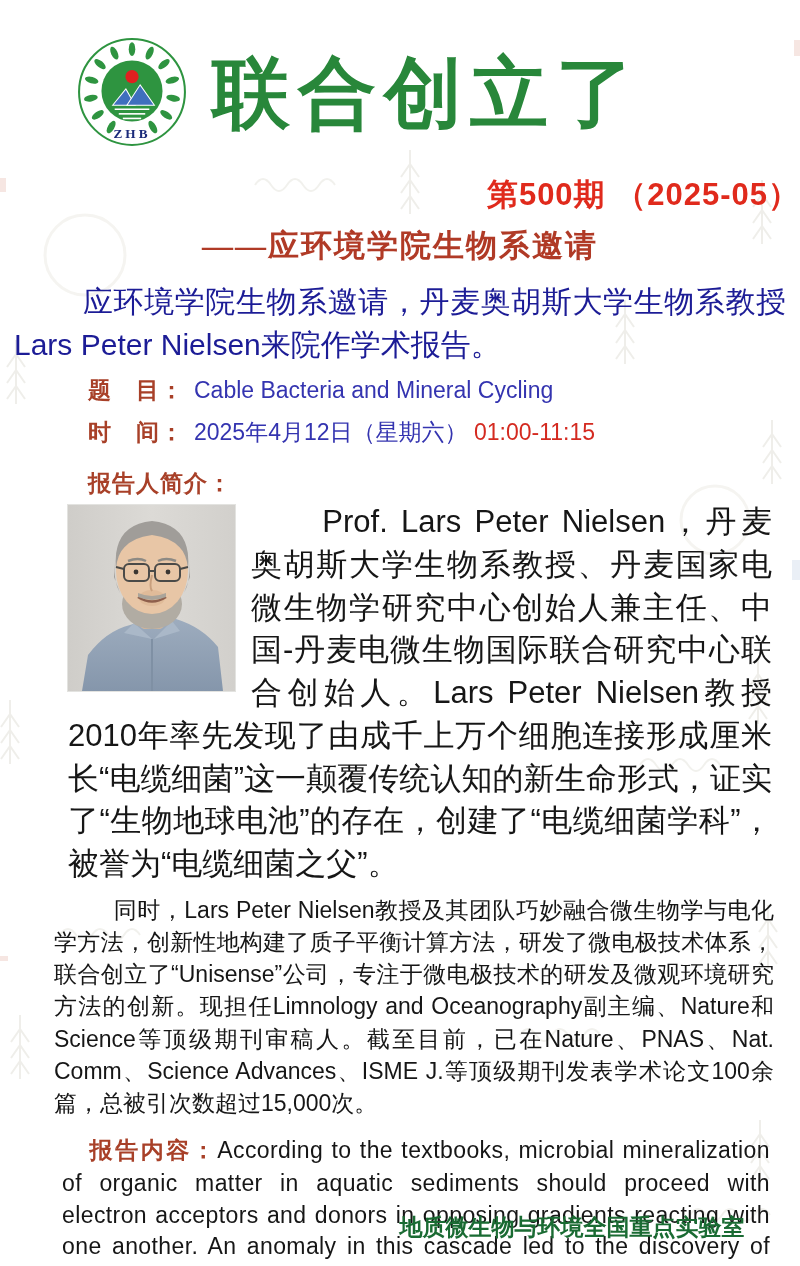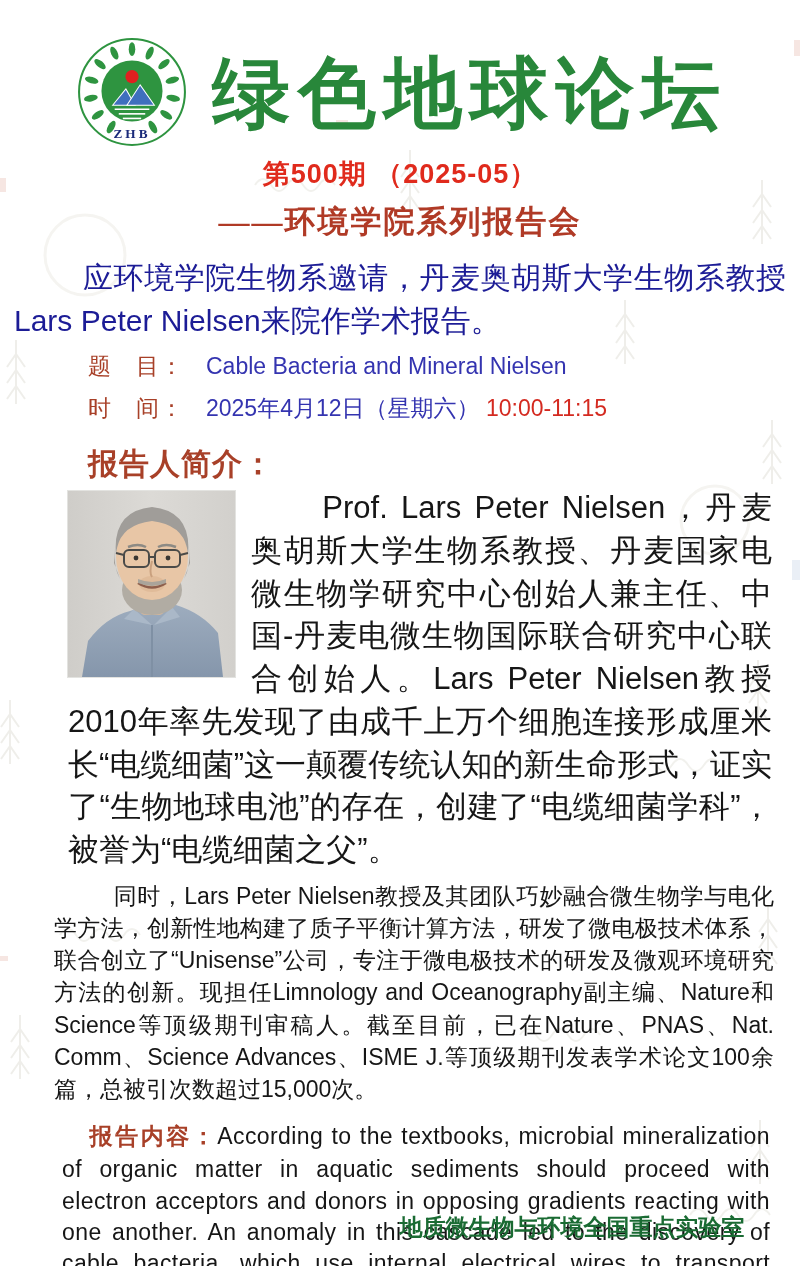--- a/index.html
+++ b/index.html
@@ -20,22 +20,22 @@
   .logo{position:absolute;left:76px;top:0;width:112px;height:112px;}
   .title{
     margin:0 0 0 212px;
     height:112px;display:flex;align-items:center;
     font-family:"Liberation Serif","DejaVu Serif",serif;
     font-size:78px;font-weight:bold;letter-spacing:8px;
     color:var(--title-green,#28873a);
     white-space:nowrap;
   }
   .issue{
-    margin-top:6px;text-align:center;
-    font-size:27px;font-weight:bold;
+    margin-top:24px;text-align:right;
+    font-size:31px;font-weight:bold;
     color:var(--issue-red,#e02a1c);letter-spacing:1px;
   }
   .series{
     margin-top:9px;text-align:center;
     font-family:"Liberation Serif","DejaVu Serif",serif;
     font-size:31px;font-weight:600;
     color:var(--series-brick,#b03a26);letter-spacing:2px;
   }
 
   
@@ -44,31 +44,31 @@
     font-size:30px;line-height:1.42;
     text-indent:2.3em;text-align:justify;
     color:var(--intro-blue,#1c1c96);
   }
 
   
   .details{margin:10px 0 0 88px;}
   .detail-row{margin-bottom:12px;font-size:23px;line-height:1.3;}
   .dlabel{
     font-family:"Liberation Serif","DejaVu Serif",serif;
-    font-weight:normal;color:var(--label-brick,#a84028);
-    margin-right:22px;letter-spacing:1px;
+    font-weight:bold;color:var(--label-brick,#a84028);
+    margin-right:10px;letter-spacing:1px;
   }
   .blue-val{color:var(--value-blue,#3434b0);}
   .red-val{color:var(--time-red,#d42a20);}
 
   
   .speaker-label{
     margin:20px 0 2px 88px;
     font-family:"Liberation Serif","DejaVu Serif",serif;
-    font-size:30px;font-weight:bold;
+    font-size:23px;font-weight:bold;
     color:var(--label-brick,#a84028);letter-spacing:1px;
   }
   .bio-block{margin:0 28px 0 68px;}
   .photo{
     float:left;width:167px;height:186px;margin:4px 16px 4px 0;
     box-shadow:0 0 0 1px #e3e3e0;
   }
   .bio{
     margin:0;font-size:31px;line-height:1.38;
     text-indent:2.3em;text-align:justify;
@@ -164,35 +164,35 @@
             <polygon points="50,66 63,46 77,66"></polygon>
           </g>
           <g stroke="#ffffff" stroke-width="1.6">
             <path d="M38,70 H72"></path>
             <path d="M42,74.5 H68"></path>
             <path d="M46,79 H64"></path>
           </g>
           <text x="55" y="98" text-anchor="middle" font-size="13" font-weight="bold" letter-spacing="3" fill="#1a2a7a" font-family="Liberation Serif, serif">ZHB</text>
         </svg>
       </div>
-      <h1 class="title">绿色地球论坛</h1>
+      <h1 class="title">联合创立了</h1>
     </header>
 
     <div class="issue">第500期 （2025-05）</div>
-    <div class="series">——环境学院系列报告会</div>
+    <div class="series">——应环境学院生物系邀请</div>
 
     <p class="intro">应环境学院生物系邀请，丹麦奥胡斯大学生物系教授Lars Peter Nielsen来院作学术报告。</p>
 
     <div class="details">
       <div class="detail-row">
-        <span class="dlabel">题　目：</span><span class="blue-val">Cable Bacteria and Mineral Nielsen</span>
+        <span class="dlabel">题　目：</span><span class="blue-val">Cable Bacteria and Mineral Cycling</span>
       </div>
       <div class="detail-row">
         <span class="dlabel">时　间：</span><span class="blue-val">2025年4月12日（星期六）</span>
-        <span class="red-val">10:00-11:15</span>
+        <span class="red-val">01:00-11:15</span>
       </div>
     </div>
 
     <div class="speaker-label">报告人简介：</div>
 
     <div class="bio-block">
       <div class="photo">
         <svg viewBox="0 0 167 186" width="167" height="186" xmlns="http://www.w3.org/2000/svg">
           <defs>
             <linearGradient id="pbg" x1="0" y1="0" x2="1" y2="0">

